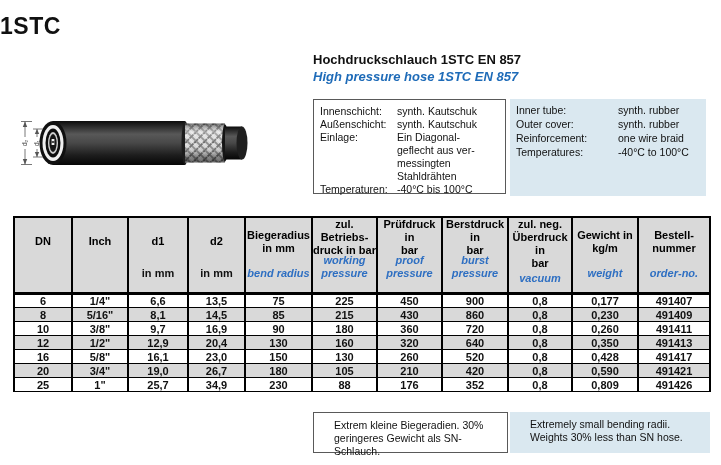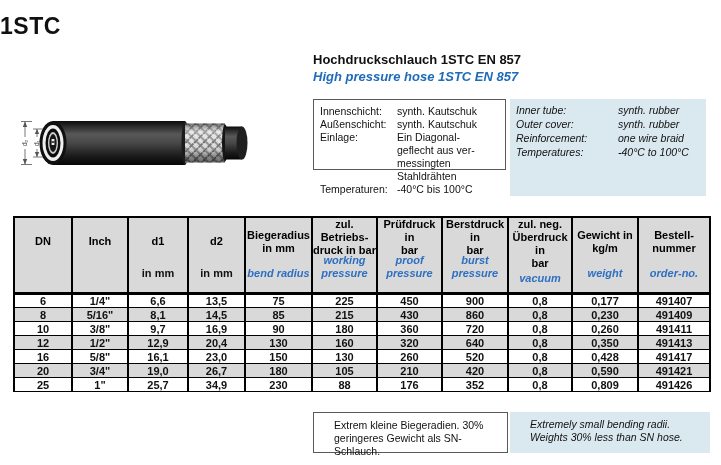--- a/index.html
+++ b/index.html
@@ -6,23 +6,23 @@
   *{box-sizing:border-box;}
   .page{position:relative;width:721px;height:465px;background:#fff;overflow:hidden;
         font-family:"Liberation Sans",sans-serif;color:#111;}
   .title{position:absolute;left:0;top:13px;font-size:23px;font-weight:bold;letter-spacing:.5px;}
   .sec-title{position:absolute;left:313px;font-size:13px;font-weight:bold;}
   .sec-title.de{top:52px;color:#111;}
   .sec-title.en{top:69px;color:#1E6BB8;font-style:italic;}
   .hose{position:absolute;left:16px;top:96px;}
   .box{position:absolute;font-size:10.5px;line-height:13px;}
   .box-frame{border:1px solid #595959;background:#fff;}
-  .box-blue{background:#DAE8F0;font-style:italic;}
+  .box-blue{background:#DAE8F0;}
   .specs{display:grid;align-content:start;padding:5px 6px;}
-  .specs-de{left:313px;top:99px;width:193px;height:71px;grid-template-columns:77px 1fr;}
+  .specs-de{left:313px;top:99px;width:193px;height:95px;grid-template-columns:77px 1fr;}
   .specs-en{left:510px;top:99px;width:196px;height:97px;grid-template-columns:102px 1fr;row-gap:1px;}
   .specs .val{white-space:pre-line;}
   table.data{position:absolute;left:13px;top:216px;width:698px;border-collapse:collapse;table-layout:fixed;}
   table.data th,table.data td{border:2px solid #000;padding:0;}
   table.data th{height:74px;background:#D9D9D9;border-bottom:3px solid #000;vertical-align:top;}
   table.data td{height:14px;text-align:center;font-size:11px;font-weight:bold;
                 border-top:1px solid #000;border-bottom:1px solid #000;background:#fff;}
   table.data tr.alt td{background:#D9D9D9;}
   .hcell{display:flex;flex-direction:column;height:74px;width:100%;}
   .hlabel{flex:1;display:flex;align-items:center;justify-content:center;text-align:center;

